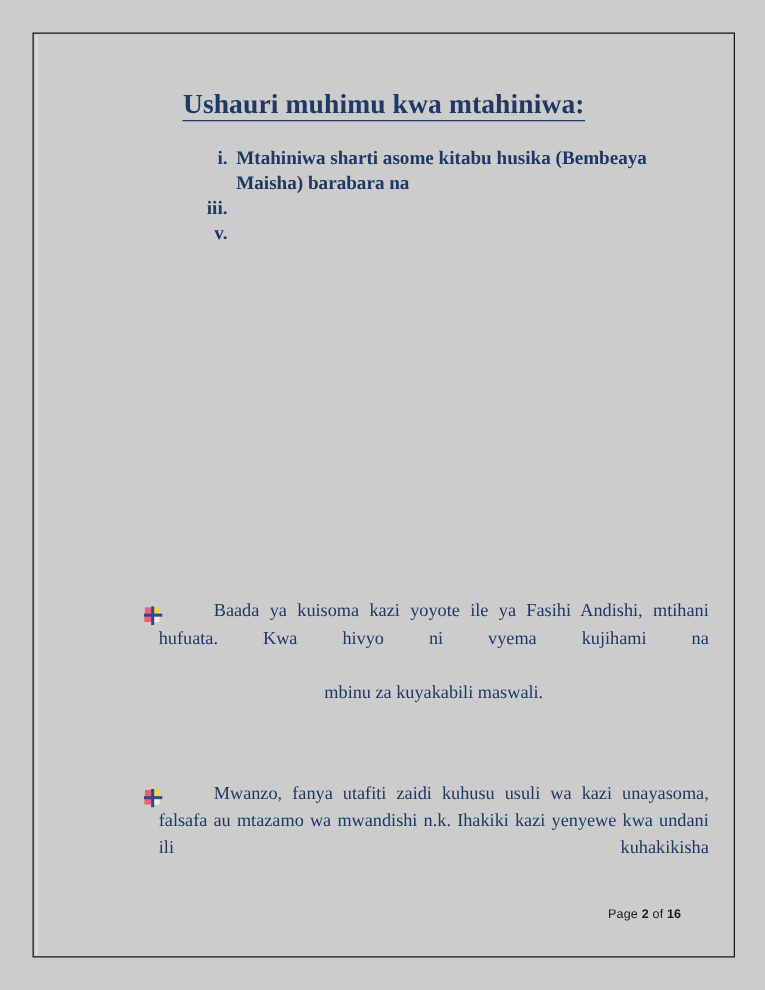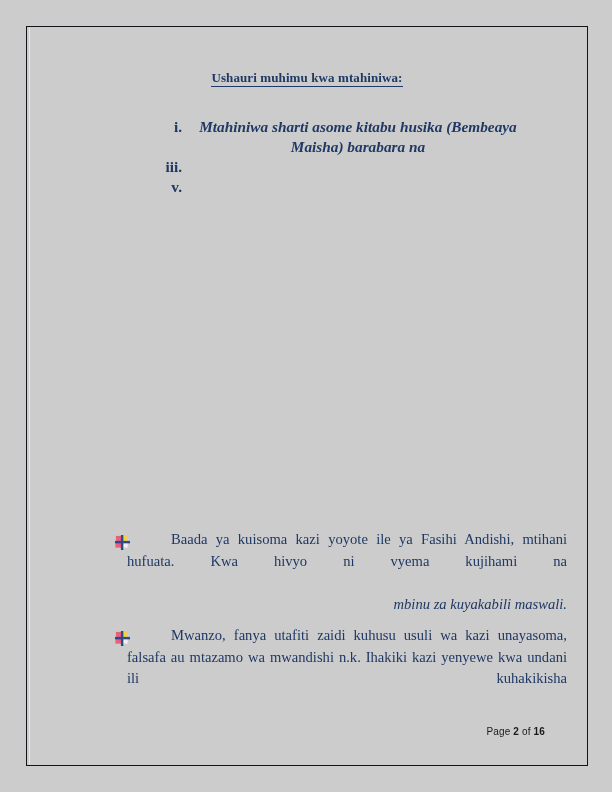--- a/index.html
+++ b/index.html
@@ -49,21 +49,21 @@
     height: 100%;
   }
 
   
   .doc-heading {
     position: absolute;
     left: 0;
     right: 0;
     top: 43px;
     text-align: center;
-    font-size: 13px;
+    font-size: 22px;
     font-weight: bold;
     color: #1f3864;
     letter-spacing: 0.1px;
   }
   .doc-heading span {
     border-bottom: 1.7px solid #1f3864;
     padding-bottom: 1px;
   }
 
   
@@ -84,57 +84,55 @@
   }
   .roman-marker {
     width: 42px;
     flex: 0 0 42px;
     text-align: right;
     padding-right: 7px;
     box-sizing: border-box;
   }
   .roman-text {
     flex: 1 1 auto;
-    text-align: center;
-    font-style: italic;
+    text-align: left;
   }
 
   
   .bullet-block {
     position: absolute;
     left: 74px;
     width: 466px;
     font-size: 14.6px;
     color: #1f3864;
     line-height: 1.48;
   }
-  #bullet-block-1 { top: 502px; }
+  #bullet-block-1 { top: 452px; }
   #bullet-block-2 { top: 598px; }
 
   .bullet-icon {
     position: absolute;
     left: 14px;
     top: 6px;
     width: 15px;
     height: 15px;
   }
 
   .bullet-para {
     text-align: justify;
     text-justify: inter-word;
     margin: 0;
     padding-left: 26px;
     text-indent: 44px;
   }
   .bullet-para-cont {
-    text-align: right;
+    text-align: center;
     margin: 0;
     padding-left: 26px;
     text-indent: 0;
-    font-style: italic;
   }
   
   .bullet-para::after {
     content: "";
     display: inline-block;
     width: 100%;
   }
 
   
   .page-footer {

